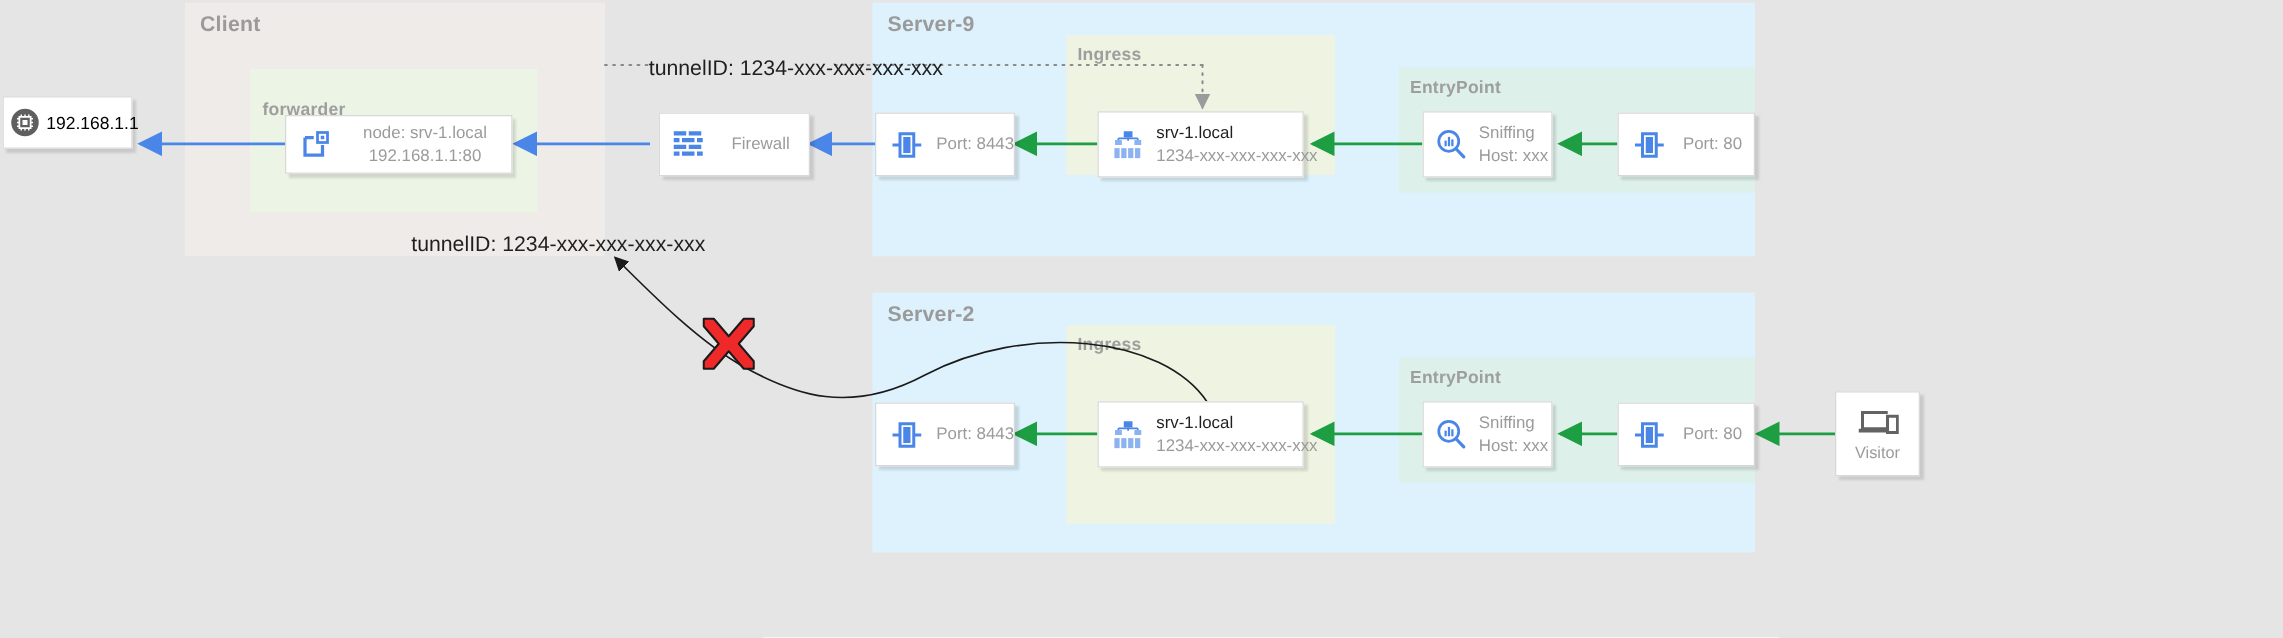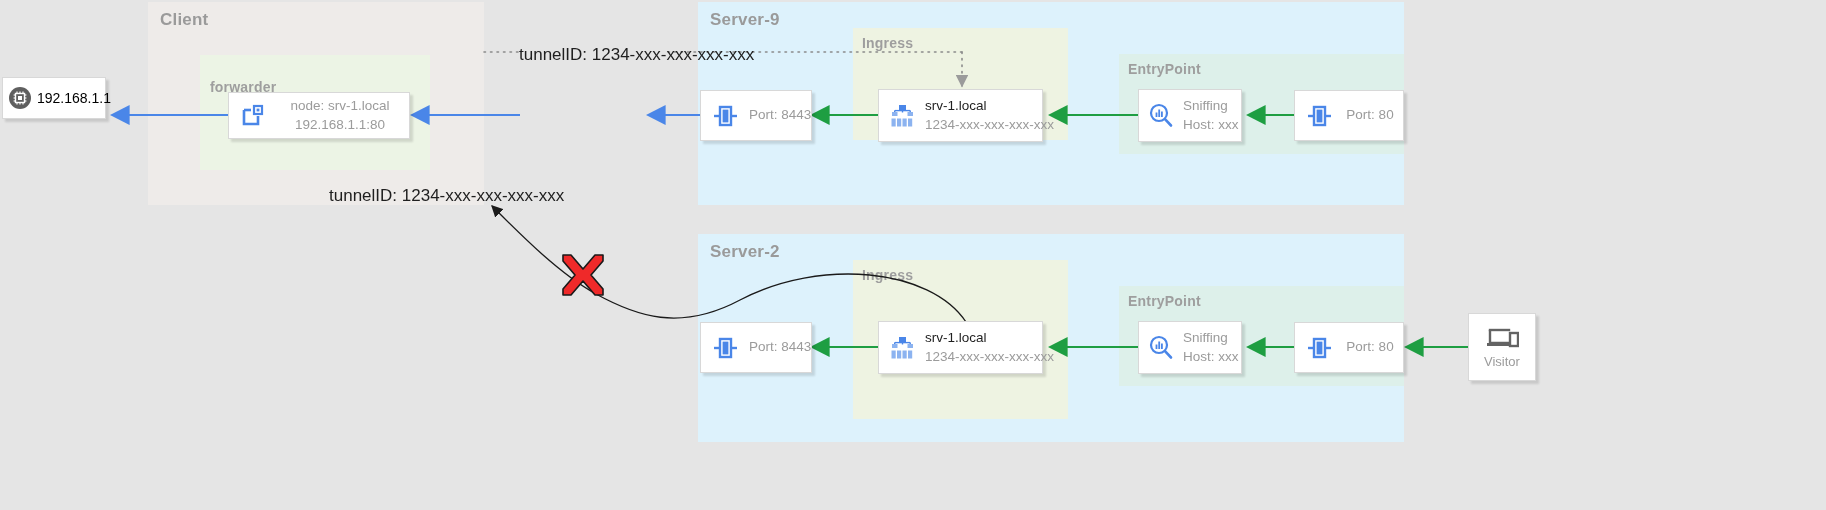--- a/index.html
+++ b/index.html
@@ -203,20 +203,41 @@
         <rect x="14" y="3" width="8" height="8" fill="none" stroke="#4a86e8" stroke-width="2.2"></rect>
         <rect x="16.6" y="5.6" width="2.8" height="2.8" fill="#4a86e8"></rect>
       </svg>
     </div>
     <div class="txt" style="align-items:center;">
       <div class="t-grey">node: srv-1.local</div>
       <div class="t-grey">192.168.1.1:80</div>
     </div>
   </div>
 
+  <div class="node" style="left:527px;top:90px;width:121px;height:51px;">
+    <div class="ico" style="width:48px;">
+      <svg width="28" height="26" viewBox="0 0 28 26">
+        <g fill="#4a86e8">
+          <rect x="1" y="2" width="10" height="3.4"></rect>
+            <rect x="13" y="2" width="10" height="3.4"></rect>
+          <rect x="1" y="7.4" width="4.6" height="3.4"></rect>
+            <rect x="7.6" y="7.4" width="10" height="3.4"></rect>
+            <rect x="19.6" y="7.4" width="4.6" height="3.4"></rect>
+          <rect x="1" y="12.8" width="10" height="3.4"></rect>
+            <rect x="13" y="12.8" width="10" height="3.4"></rect>
+          <rect x="1" y="18.2" width="4.6" height="3.4"></rect>
+            <rect x="7.6" y="18.2" width="10" height="3.4"></rect>
+            <rect x="19.6" y="18.2" width="4.6" height="3.4"></rect>
+        </g>
+      </svg>
+    </div>
+    <div class="txt">
+      <div class="t-grey">Firewall</div>
+    </div>
+  </div>
 
   <div class="node" style="left:700px;top:90px;width:112px;height:51px;">
     <div class="ico" style="width:48px;">
       <svg width="28" height="24" viewBox="0 0 28 24">
         <rect x="9" y="3" width="11" height="18" fill="none" stroke="#4a86e8" stroke-width="2.4"></rect>
         <rect x="11.6" y="5.6" width="5.8" height="12.8" fill="#4a86e8"></rect>
         <line x1="3" y1="12" x2="9" y2="12" stroke="#4a86e8" stroke-width="2.4"></line>
         <line x1="20" y1="12" x2="26" y2="12" stroke="#4a86e8" stroke-width="2.4"></line>
       </svg>
     </div>

